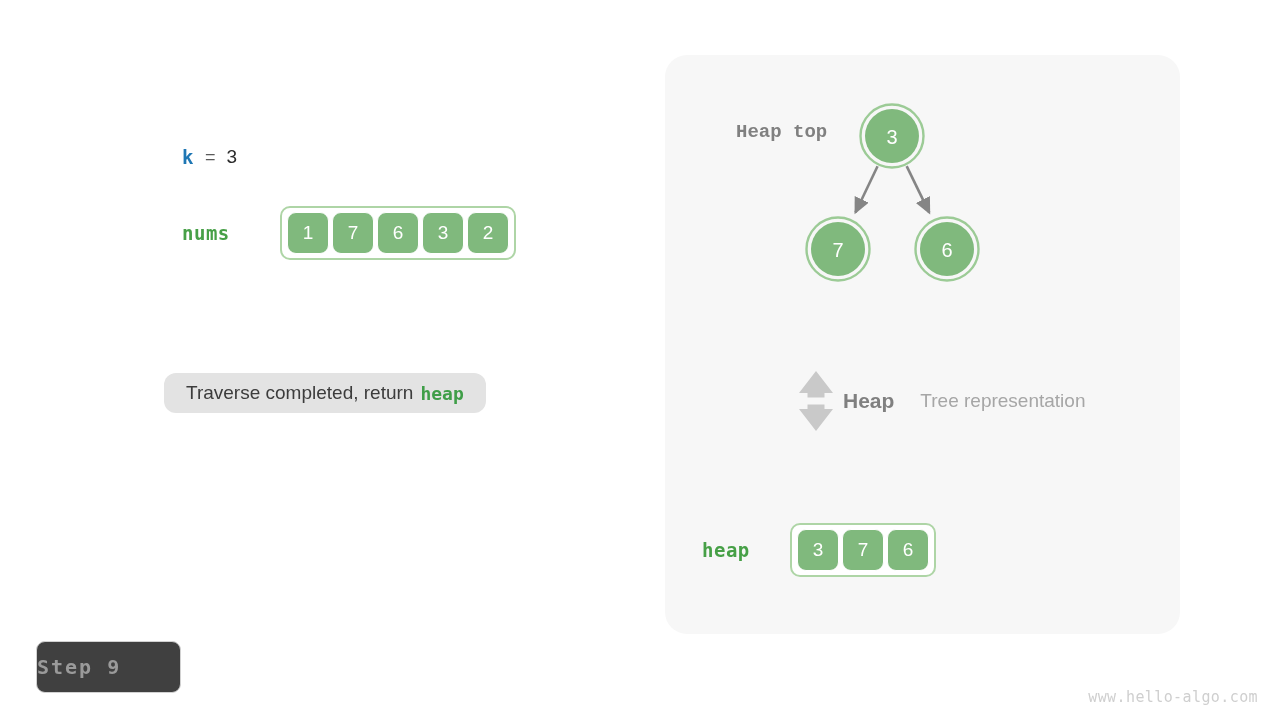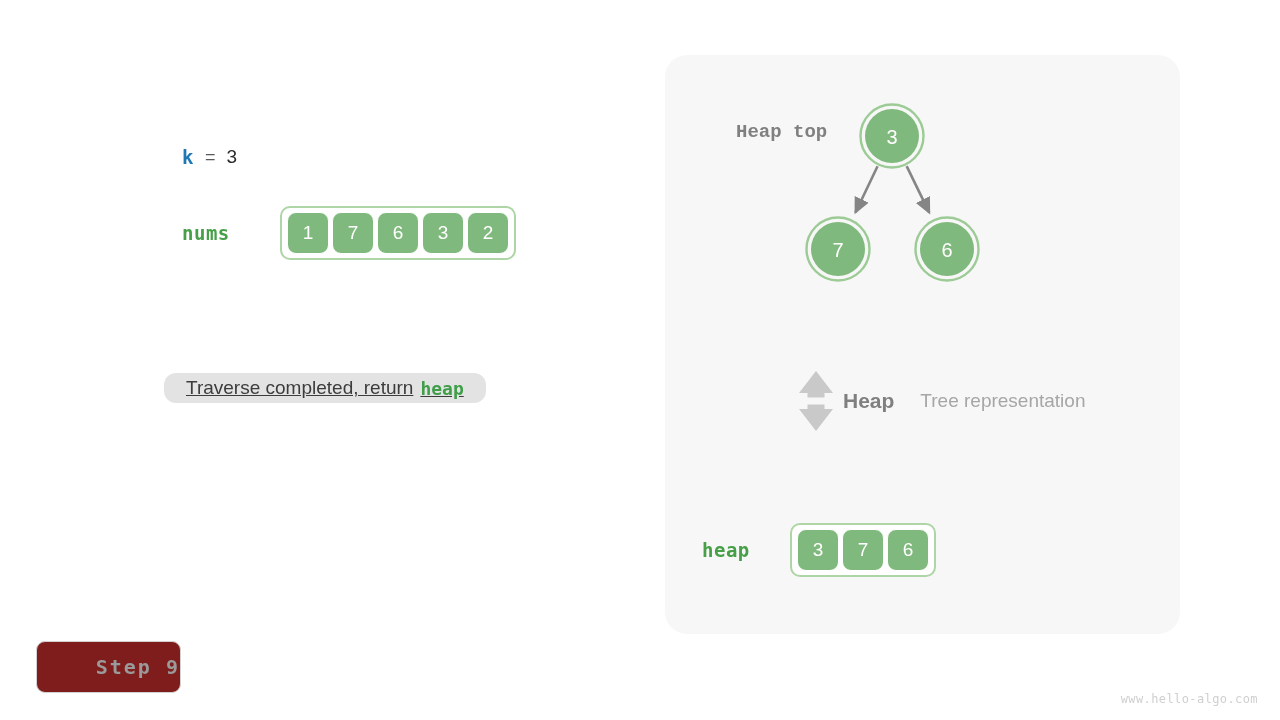--- a/index.html
+++ b/index.html
@@ -63,66 +63,65 @@
     align-items: center;
     justify-content: center;
     border: 1.5px solid #ffffff;
   }
 
   
   #message-box {
     position: absolute;
     left: 164px;
     top: 373px;
-    height: 30px;
+    height: 40px;
     background: #e3e3e3;
     border-radius: 12px;
     display: flex;
     align-items: center;
     padding: 0 22px;
     font-size: 19px;
     color: #3c3c3c;
     white-space: nowrap;
-    text-decoration: underline;
   }
   #message-box .hl {
     color: #3f9e48;
     font-weight: bold;
     font-family: "DejaVu Sans Mono", monospace;
     font-size: 18px;
     margin-left: 7px;
   }
 
   
   #step-badge {
     position: absolute;
     left: 36px;
     top: 641px;
     width: 145px;
     height: 52px;
     border: 1.5px solid #d2d2d2;
     border-radius: 9px;
-    background: #7f1d1d;
-    display: flex;
-    align-items: center;
-    justify-content: flex-end;
+    background: #404040;
+    display: flex;
+    align-items: center;
+    justify-content: flex-start;
     font-family: "DejaVu Sans Mono", monospace;
     font-weight: bold;
     font-size: 20px;
     color: #9a9a9a;
     letter-spacing: 2px;
   }
 
   
   #watermark {
     position: absolute;
     right: 22px;
     bottom: 14px;
     font-family: "DejaVu Sans Mono", monospace;
-    font-size: 12px;
+    font-size: 15px;
     color: #cfcfcf;
     letter-spacing: 0.4px;
   }
 
   
   #panel {
     position: absolute;
     left: 665px;
     top: 55px;
     width: 515px;

